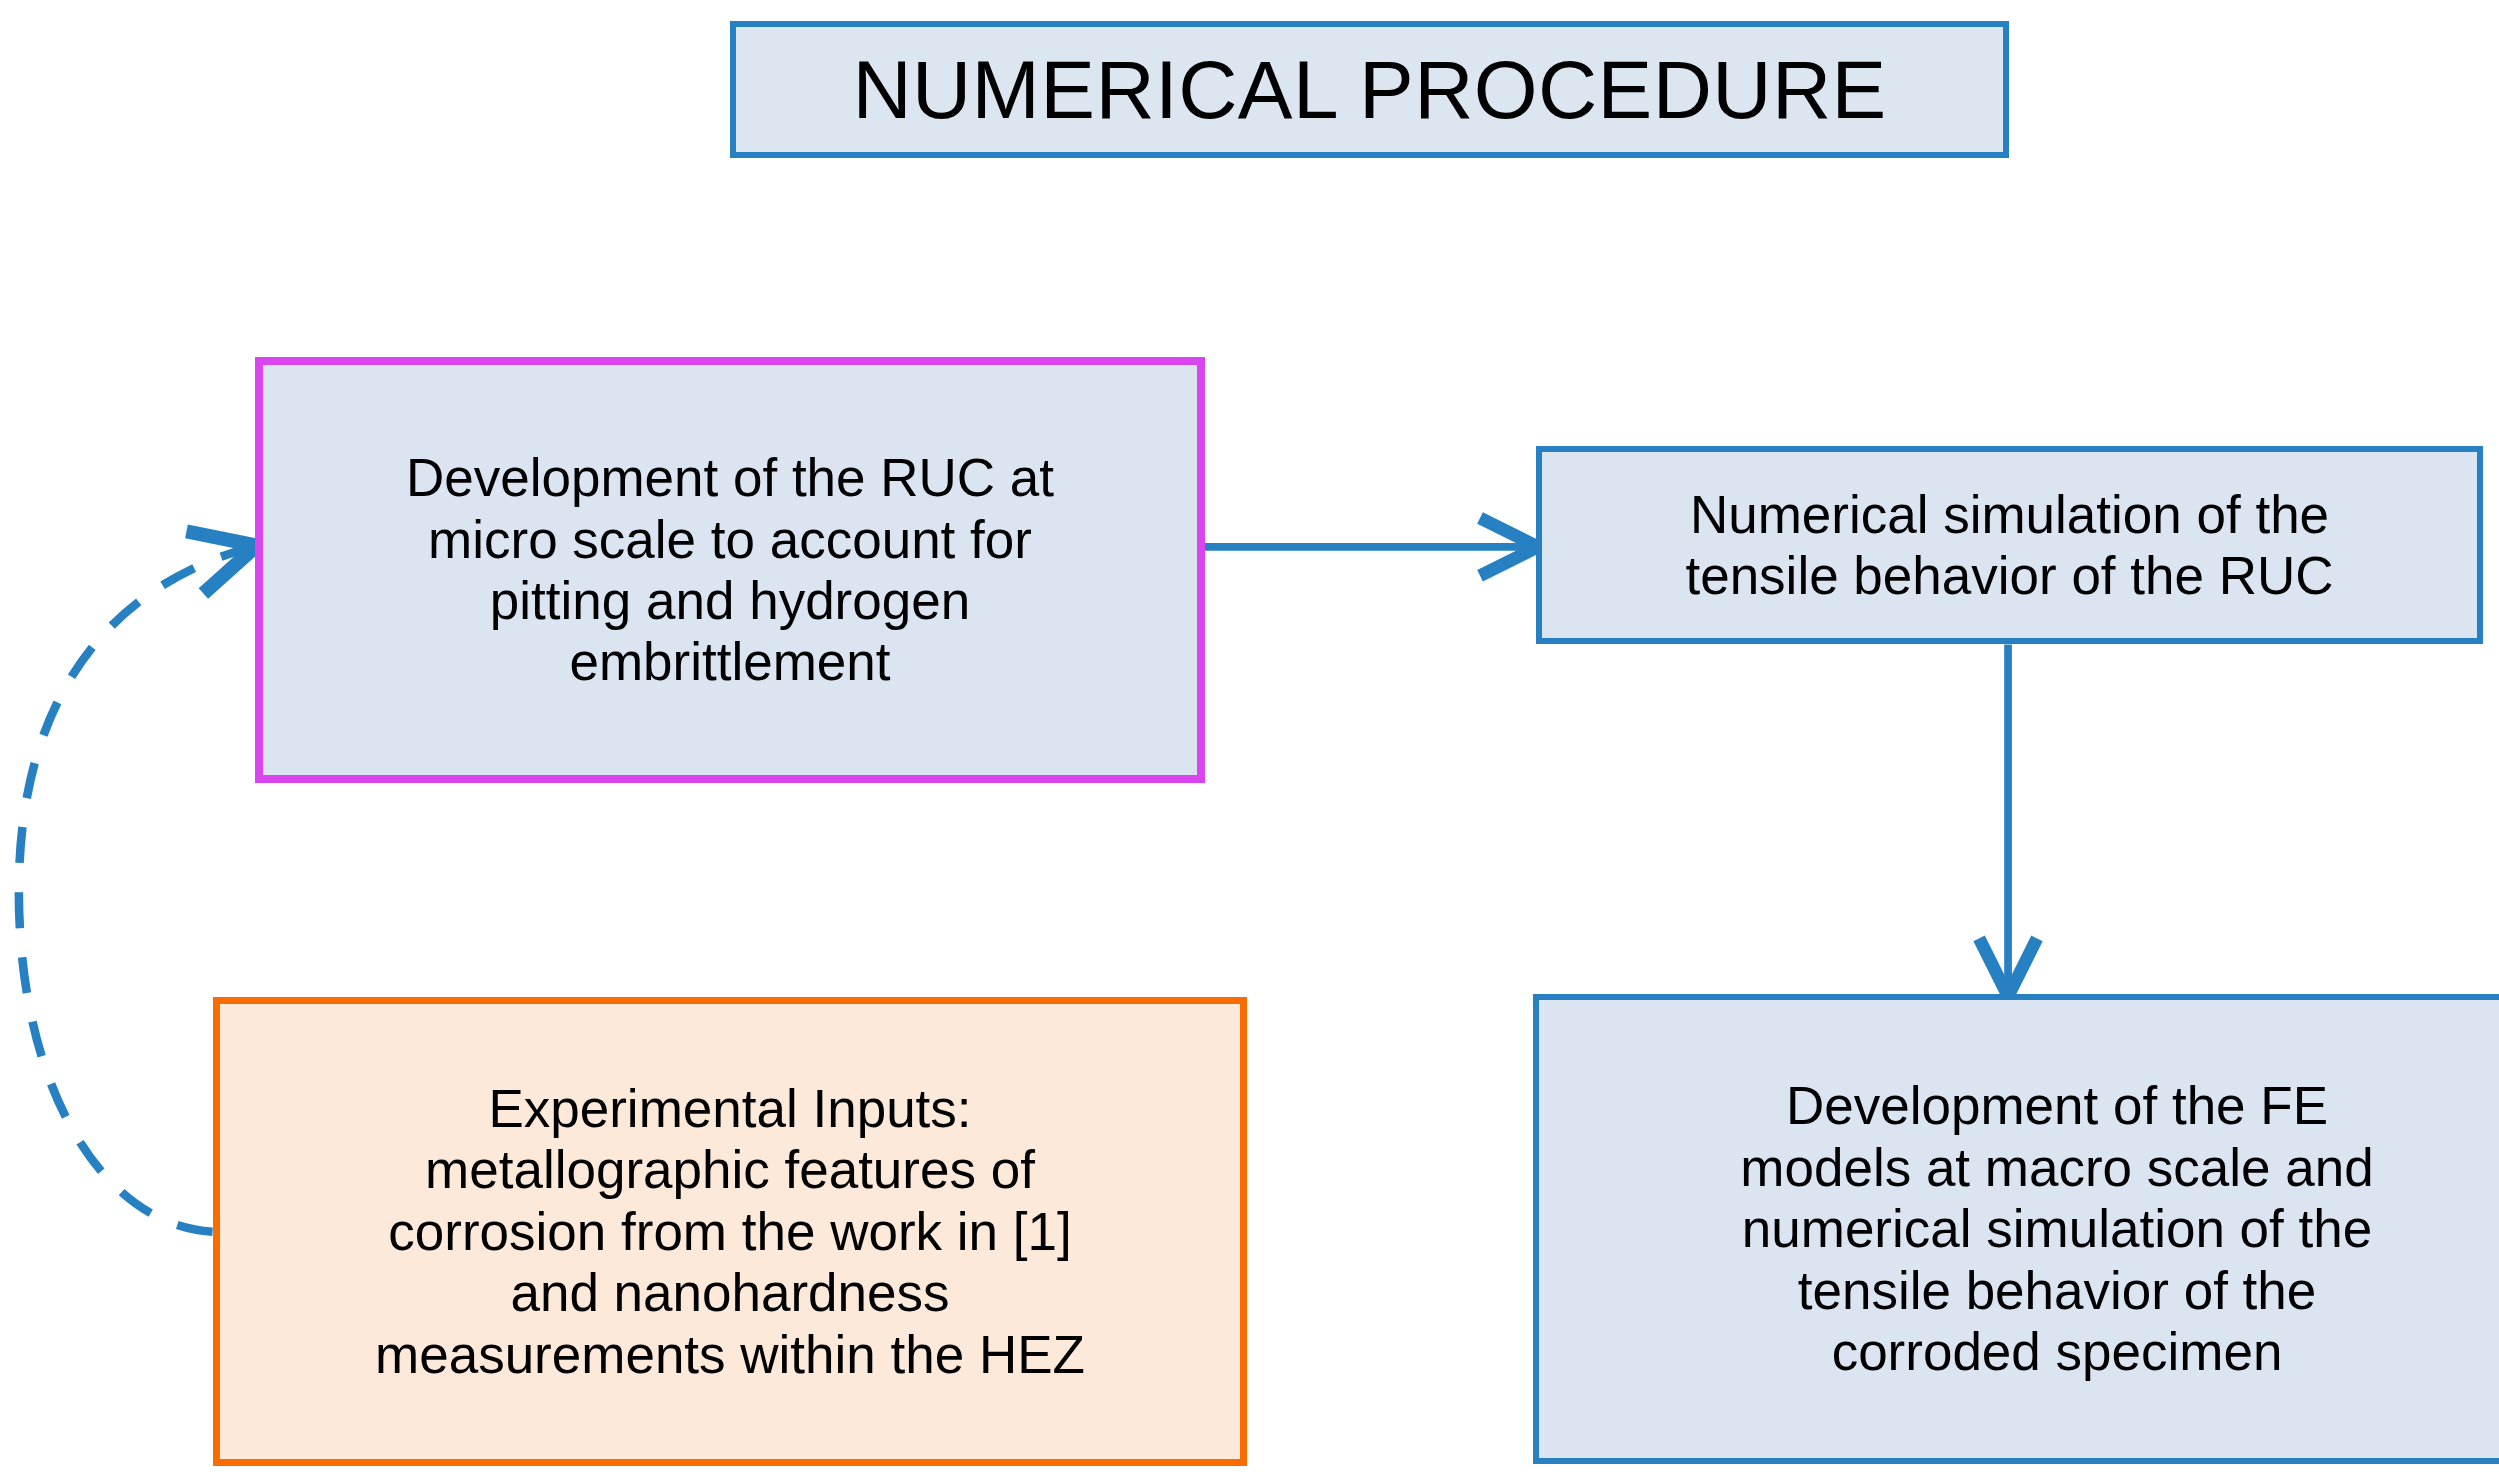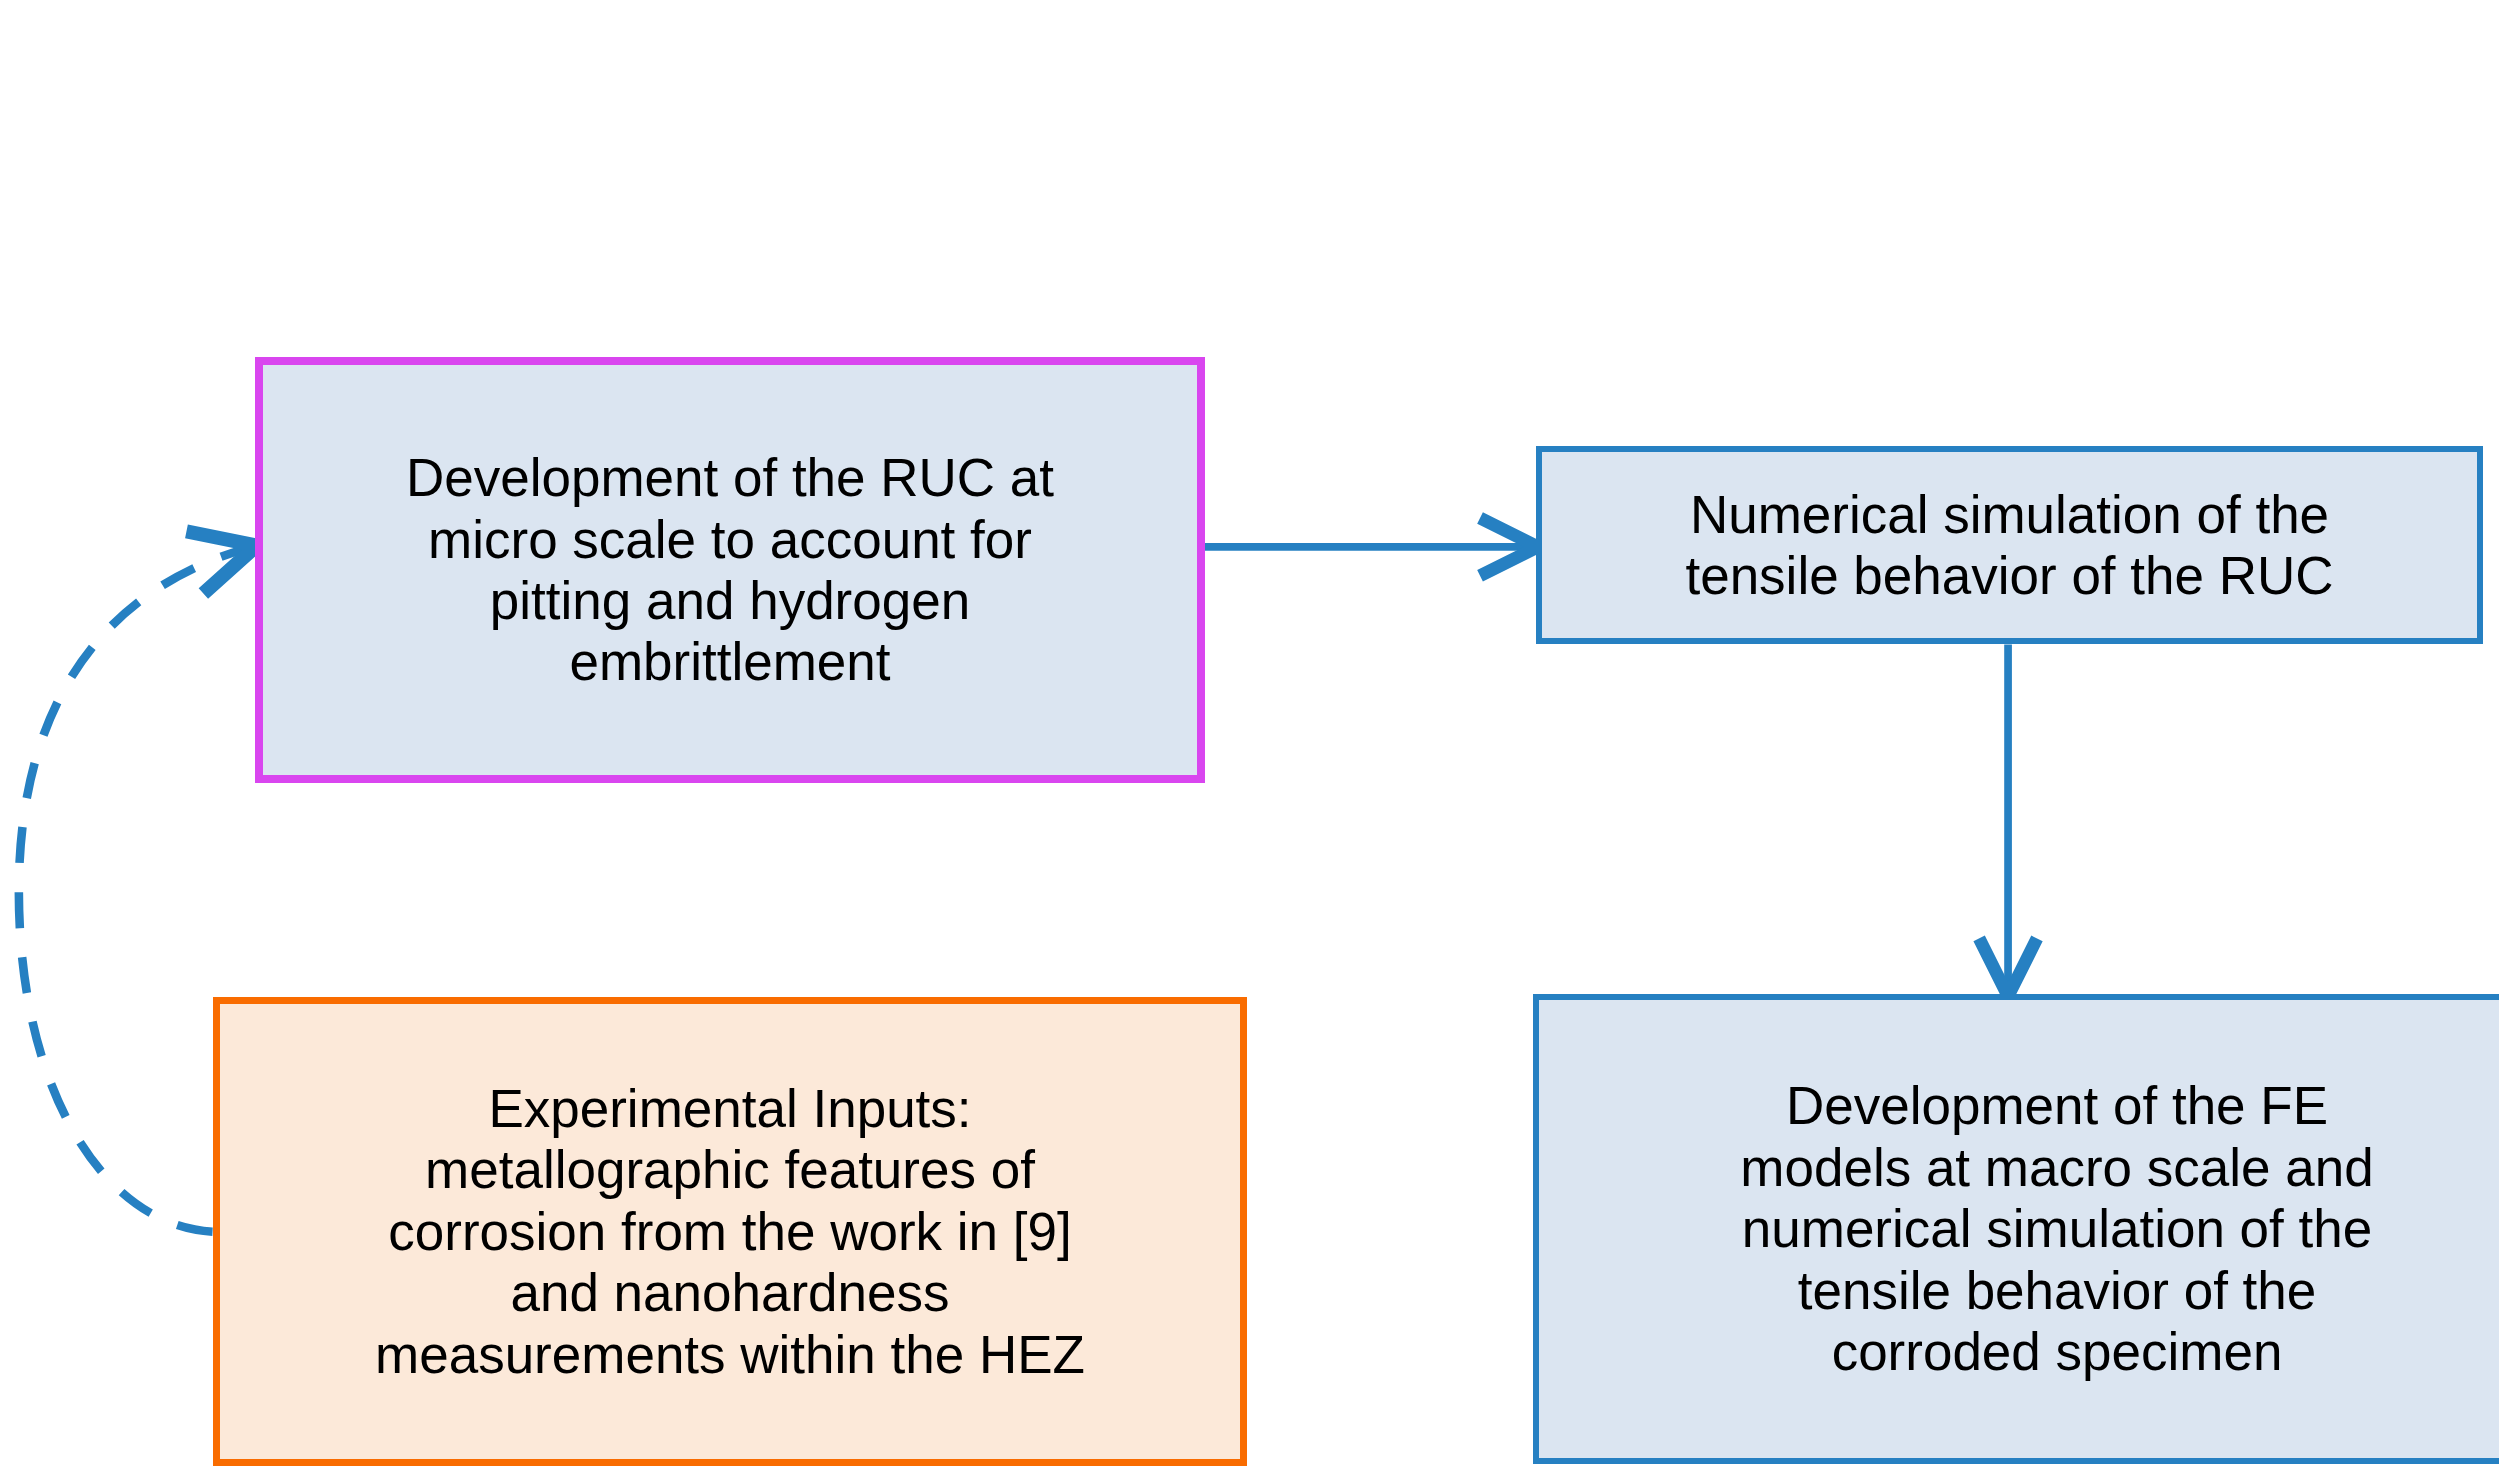--- a/index.html
+++ b/index.html
@@ -115,32 +115,33 @@
       </marker>
     </defs>
 
     <line x1="1406" y1="638" x2="1789" y2="638" stroke="#2680c2" stroke-width="9" marker-end="url(#arrow-solid)"></line>
 
     <line x1="2343" y1="752" x2="2343" y2="1157" stroke="#2680c2" stroke-width="9" marker-end="url(#arrow-solid)"></line>
 
     <path d="M 248 1437 C 120 1430 22 1270 22 1040 C 22 800 140 680 294 638" fill="none" stroke="#2680c2" stroke-width="10" stroke-dasharray="42 34" stroke-linecap="butt" marker-end="url(#arrow-dashed)"></path>
   </svg>
 
+  <div class="node" id="title-box">NUMERICAL PROCEDURE</div>
 
   <div class="node" id="box-ruc-development">Development of the RUC at
 micro scale to account for
 pitting and hydrogen
 embrittlement</div>
 
   <div class="node" id="box-ruc-simulation">Numerical simulation of the
 tensile behavior of the RUC</div>
 
   <div class="node" id="box-experimental-inputs">Experimental Inputs:
 metallographic features of
-corrosion from the work in [9]
+corrosion from the work in [1]
 and nanohardness
 measurements within the HEZ</div>
 
   <div class="node" id="box-fe-models">Development of the FE
 models at macro scale and
 numerical simulation of the
 tensile behavior of the
 corroded specimen</div>
 
 </div>

